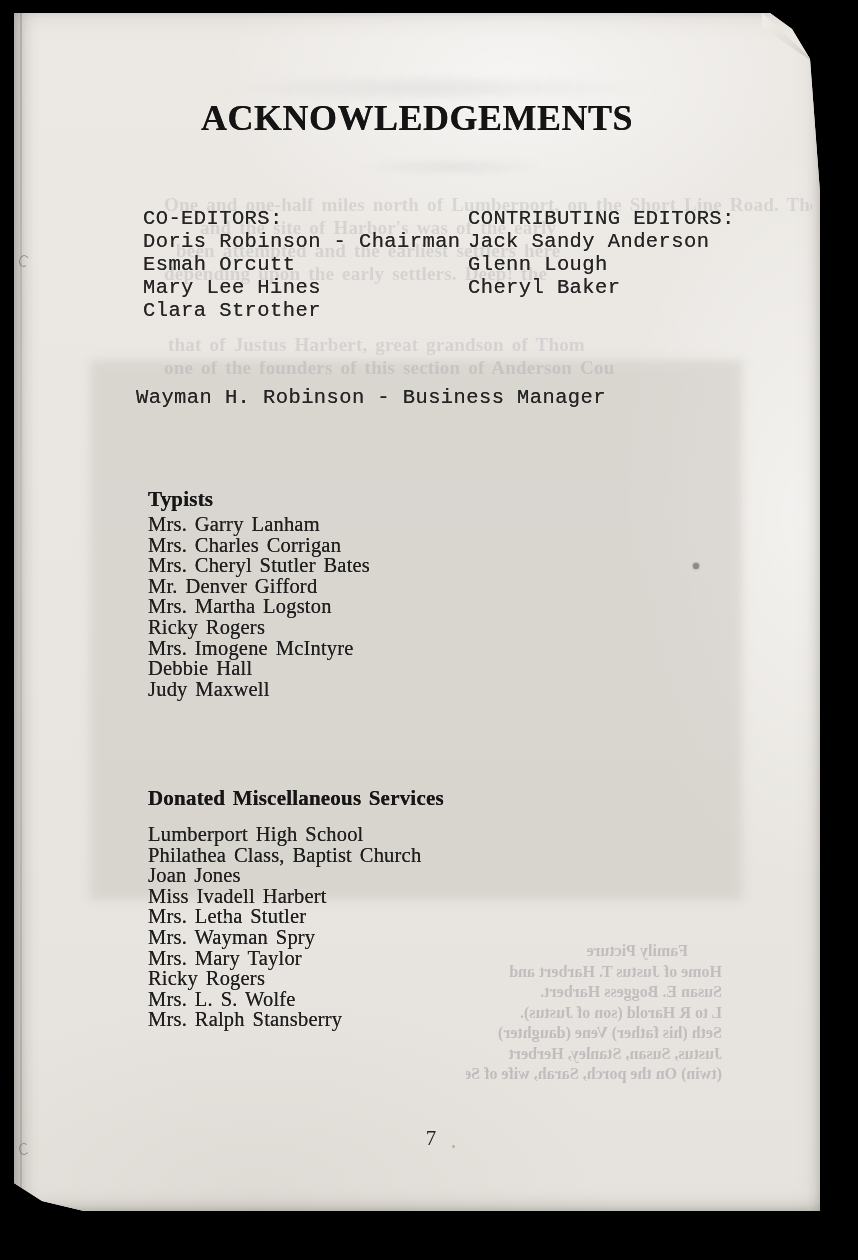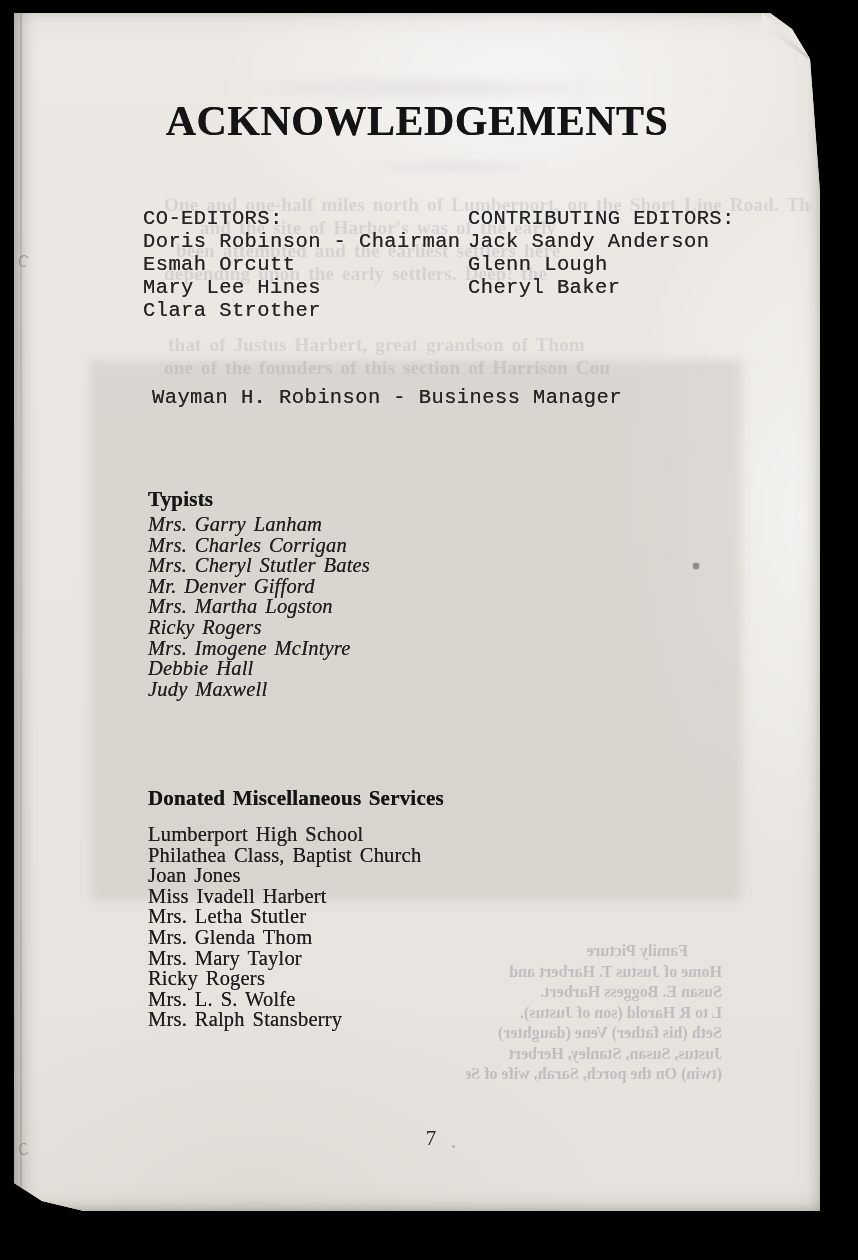--- a/index.html
+++ b/index.html
@@ -55,47 +55,47 @@
     filter:blur(3px);
   }
   .speck{position:absolute;border-radius:50%;}
   .speck.s1{left:679px;top:550px;width:6px;height:6px;background:#8f8b84;box-shadow:0 0 2px rgba(100,96,90,.8);}
   .speck.s2{left:438px;top:1132px;width:3px;height:3px;background:#b3afa8;}
   .speck.s3{left:210px;top:905px;width:3px;height:3px;background:#c2beb7;}
 
   .title{
     position:absolute;left:0;top:84px;width:100%;text-align:center;
     font-family:"Liberation Serif", serif;font-weight:700;
-    font-size:42px;letter-spacing:0.5px;color:#141414;
+    font-size:36px;letter-spacing:0.5px;color:#141414;
     text-shadow:0 0 0.5px rgba(20,20,20,0.9);
   }
   .sansblock{
     position:absolute;
     font-family:Liberation Mono, monospace;
     font-size:20.5px;line-height:23px;letter-spacing:0.4px;color:#242424;
     text-shadow:0 0 0.4px rgba(36,36,36,0.8);
     white-space:nowrap;
   }
   .co{left:129px;top:194px;}
   .contrib{left:454px;top:194px;}
-  .bizline{left:138px;top:373px;}
+  .bizline{left:122px;top:373px;}
   .serifblock{
     position:absolute;
     font-family:"Liberation Serif", serif;
     font-size:20.5px;line-height:20.6px;letter-spacing:0.2px;word-spacing:2.5px;
     color:#1e1e1e;text-shadow:0 0 0.4px rgba(30,30,30,0.85);
     white-space:nowrap;
   }
   .serifhead{
     position:absolute;font-family:"Liberation Serif", serif;font-weight:700;
     font-size:21px;color:#161616;letter-spacing:0.2px;word-spacing:2px;
     text-shadow:0 0 0.4px rgba(22,22,22,0.9);white-space:nowrap;
   }
   .typists-head{left:134px;top:474px;}
-  .typists-list{left:134px;top:501px;font-style:italic;}
+  .typists-list{left:134px;top:501px;}
   .donated-head{left:134px;top:773px;}
   .donated-list{left:134px;top:811px;}
   .pagenum{
     position:absolute;left:402px;top:1113px;width:30px;text-align:center;
     font-family:"Liberation Serif", serif;font-size:21px;color:#222;
   }
   
   .ghost-par{
     position:absolute;left:150px;top:180px;width:648px;
     font-family:"Liberation Serif", serif;font-weight:700;
@@ -124,21 +124,21 @@
 <div class="paper">
 
   <div class="showthrough"></div>
 
   <div class="ghost-par">
       <div>One and one-half miles north of Lumberport, on the Short Line Road. The</div>
       <div>and the site of Harbor's was of the early</div>
       <div>been attempted and the earliest settlers here</div>
       <div>depending upon the early settlers. Deep! the</div>
       <div>that of Justus Harbert, great grandson of Thom</div>
-      <div>one of the founders of this section of Harrison Cou</div>
+      <div>one of the founders of this section of Anderson Cou</div>
     </div>
 
   <div class="smudge" style="left:200px;top:62px;width:440px;height:26px;"></div>
   <div class="smudge" style="left:340px;top:146px;width:200px;height:16px;"></div>
 
   <div class="title">ACKNOWLEDGEMENTS</div>
 
   <div class="sansblock co">
     <div>CO-EDITORS:</div>
     <div>
@@ -173,21 +173,21 @@
       <div>Judy Maxwell</div>
     </div>
 
   <div class="serifhead donated-head">Donated Miscellaneous Services</div>
   <div class="serifblock donated-list">
       <div>Lumberport High School</div>
       <div>Philathea Class, Baptist Church</div>
       <div>Joan Jones</div>
       <div>Miss Ivadell Harbert</div>
       <div>Mrs. Letha Stutler</div>
-      <div>Mrs. Glenda Thom</div>
+      <div>Mrs. Wayman Spry</div>
       <div>Mrs. Mary Taylor</div>
       <div>Ricky Rogers</div>
       <div>Mrs. L. S. Wolfe</div>
       <div>Mrs. Ralph Stansberry</div>
     </div>
 
   <div class="ghost-caption">
       <div>Family Picture</div>
       <div>Home of Justus T. Harbert and</div>
       <div>Susan E. Boggess Harbert.</div>

